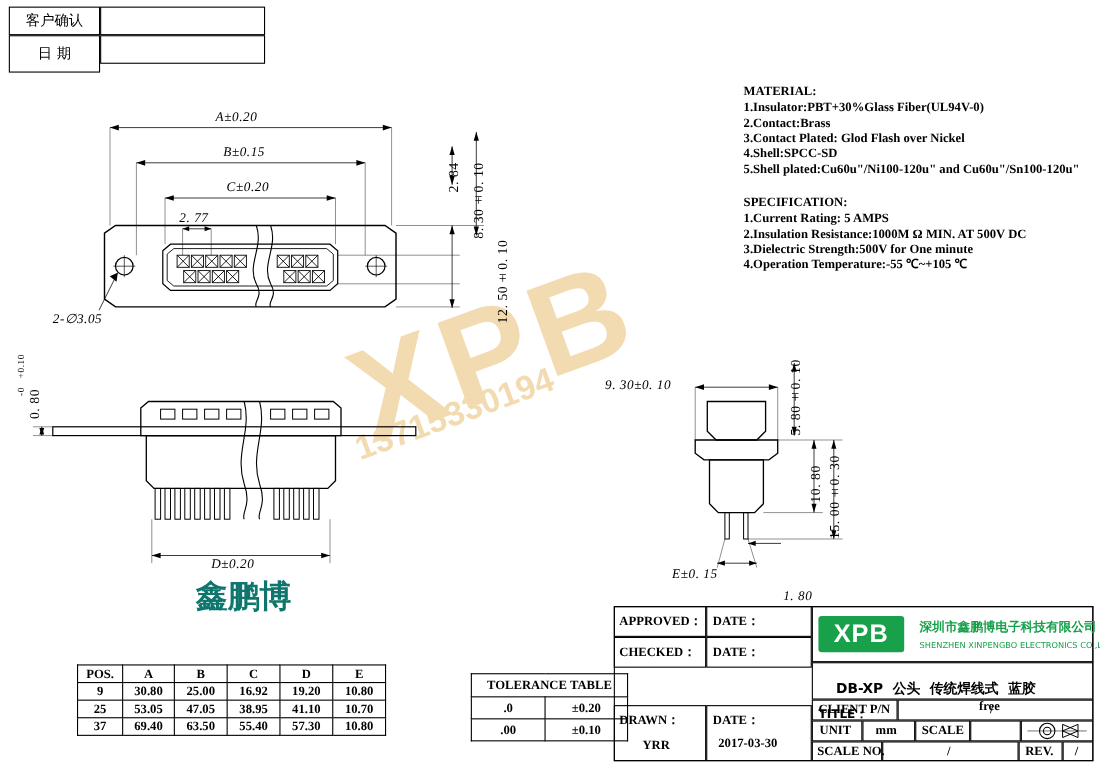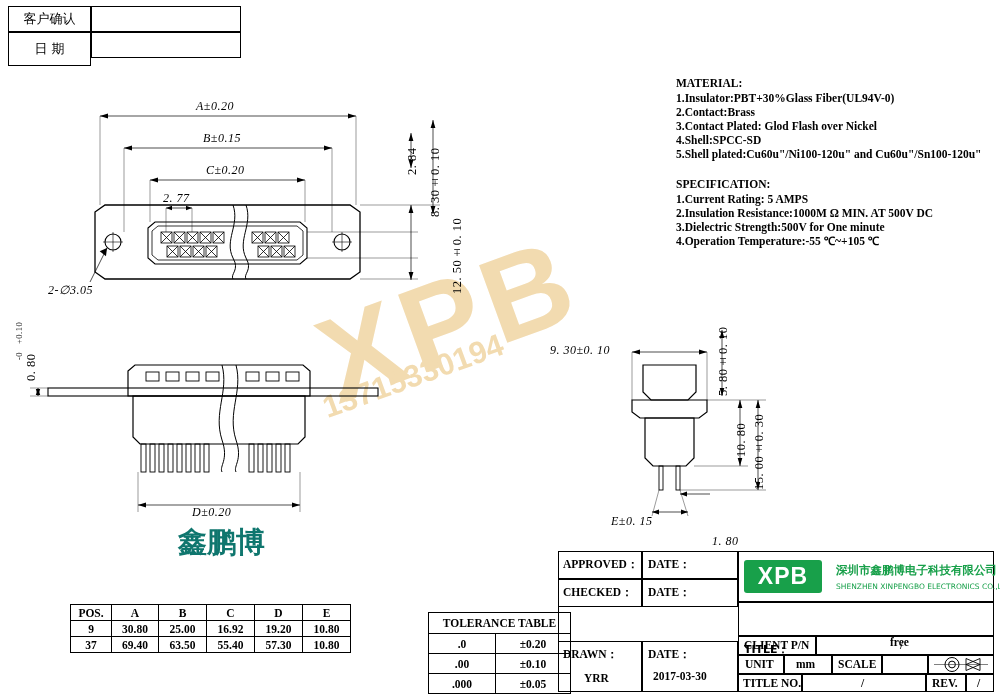--- a/index.html
+++ b/index.html
@@ -349,20 +349,28 @@
     </tr>
     <tr>
       <td>9</td>
       <td>30.80</td>
       <td>25.00</td>
       <td>16.92</td>
       <td>19.20</td>
       <td>10.80</td>
     </tr>
     <tr>
+      <td>25</td>
+      <td>53.05</td>
+      <td>47.05</td>
+      <td>38.95</td>
+      <td>41.10</td>
+      <td>10.70</td>
+    </tr>
+    <tr>
       <td>37</td>
       <td>69.40</td>
       <td>63.50</td>
       <td>55.40</td>
       <td>57.30</td>
       <td>10.80</td>
     </tr>
   </tbody>
     </table>
 
@@ -371,24 +379,20 @@
         <tr>
       <td colspan="2" style="width:140px;height:20px;">TOLERANCE  TABLE</td>
     </tr>
     <tr>
       <td style="width:66px;height:19px;">.0</td>
       <td style="width:74px;height:19px;">±0.20</td>
     </tr>
     <tr>
       <td style="height:19px;">.00</td>
       <td style="height:19px;">±0.10</td>
-    </tr>
-    <tr>
-      <td style="height:19px;">.000</td>
-      <td style="height:19px;">±0.05</td>
     </tr>
   </tbody>
     </table>
 
   <div class="bdr" style="left:558px;top:551px;width:436px;height:141px;"></div>
 
   <div class="bdr" style="left:558px;top:551px;width:84px;height:28px;"></div>
   <div class="bdr" style="left:642px;top:551px;width:96px;height:28px;"></div>
   <div class="bdr" style="left:558px;top:579px;width:84px;height:28px;"></div>
   <div class="bdr" style="left:642px;top:579px;width:96px;height:28px;"></div>
@@ -404,20 +408,21 @@
   <div class="tb-lbl" style="left:584px;top:672px;">YRR</div>
   <div class="tb-lbl" style="left:653px;top:670px;">2017-03-30</div>
 
   <div class="bdr" style="left:738px;top:551px;width:256px;height:51px;"></div>
   <div class="logo-box" style="left:744px;top:560px;width:78px;height:33px;border-radius:3px;">XPB</div>
   <div class="txt cn-company" style="left:836px;top:563px;color:#18a04a;">深圳市鑫鹏博电子科技有限公司</div>
   <div class="txt cn-company2" style="left:836px;top:582px;color:#18a04a;">SHENZHEN XINPENGBO ELECTRONICS CO.,LTD</div>
 
   <div class="bdr" style="left:738px;top:602px;width:256px;height:34px;"></div>
   <div class="tb-lbl" style="left:744px;top:606px;font-family:'DejaVu Sans',sans-serif;font-size:11px;margin-top:36px;">TITLE：</div>
+  <div class="txt" style="left:760px;top:618px;font-family:'DejaVu Sans',sans-serif;font-size:12.5px;font-weight:bold;">DB-XP  公头  传统焊线式  蓝胶</div>
 
   <div class="bdr" style="left:738px;top:636px;width:78px;height:19px;"></div>
   <div class="bdr" style="left:816px;top:636px;width:178px;height:19px;"></div>
   <div class="tb-lbl" style="left:744px;top:639px;">CLIENT P/N</div>
   <div class="tb-lbl" style="left:900px;top:639px;">/</div>
 
   <div class="bdr" style="left:738px;top:655px;width:46px;height:19px;"></div>
   <div class="bdr" style="left:784px;top:655px;width:48px;height:19px;"></div>
   <div class="bdr" style="left:832px;top:655px;width:50px;height:19px;"></div>
   <div class="bdr" style="left:882px;top:655px;width:46px;height:19px;"></div>
@@ -434,18 +439,18 @@
       <circle cx="24" cy="9.5" r="3.4"></circle>
       <path d="M38,3.5 L52,9.5 L38,15.5 Z" stroke-width="0.9"></path>
       <path d="M52,3.5 L38,9.5 L52,15.5 Z" stroke-width="0.9"></path>
     </g>
   </svg>
 
   <div class="bdr" style="left:738px;top:674px;width:64px;height:18px;"></div>
   <div class="bdr" style="left:802px;top:674px;width:124px;height:18px;"></div>
   <div class="bdr" style="left:926px;top:674px;width:40px;height:18px;"></div>
   <div class="bdr" style="left:966px;top:674px;width:28px;height:18px;"></div>
-  <div class="tb-lbl" style="left:743px;top:677px;">TITLE NO.</div>
+  <div class="tb-lbl" style="left:743px;top:677px;">SCALE NO.</div>
   <div class="tb-lbl" style="left:861px;top:677px;">/</div>
   <div class="tb-lbl" style="left:932px;top:677px;">REV.</div>
   <div class="tb-lbl" style="left:977px;top:677px;">/</div>
 
 </div>
 
 </body></html>

